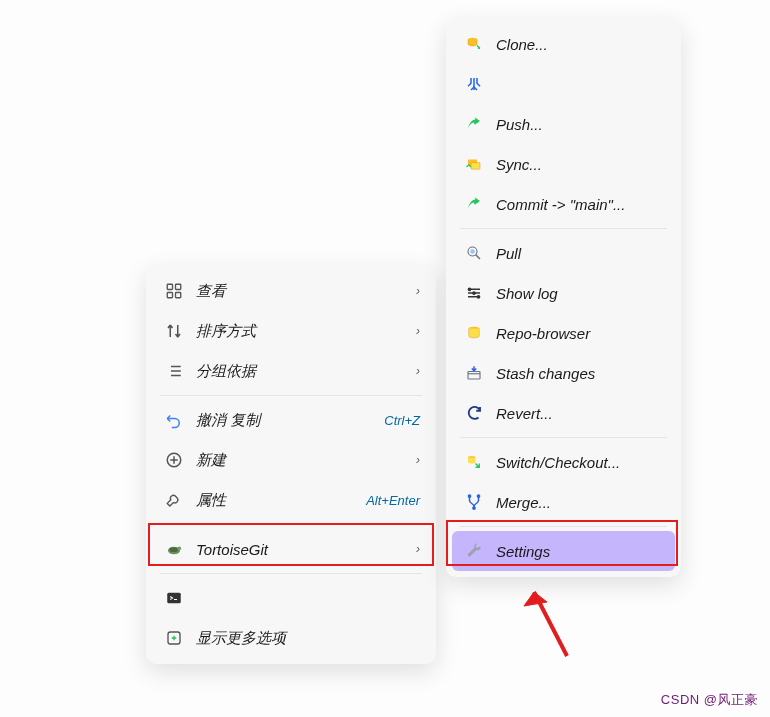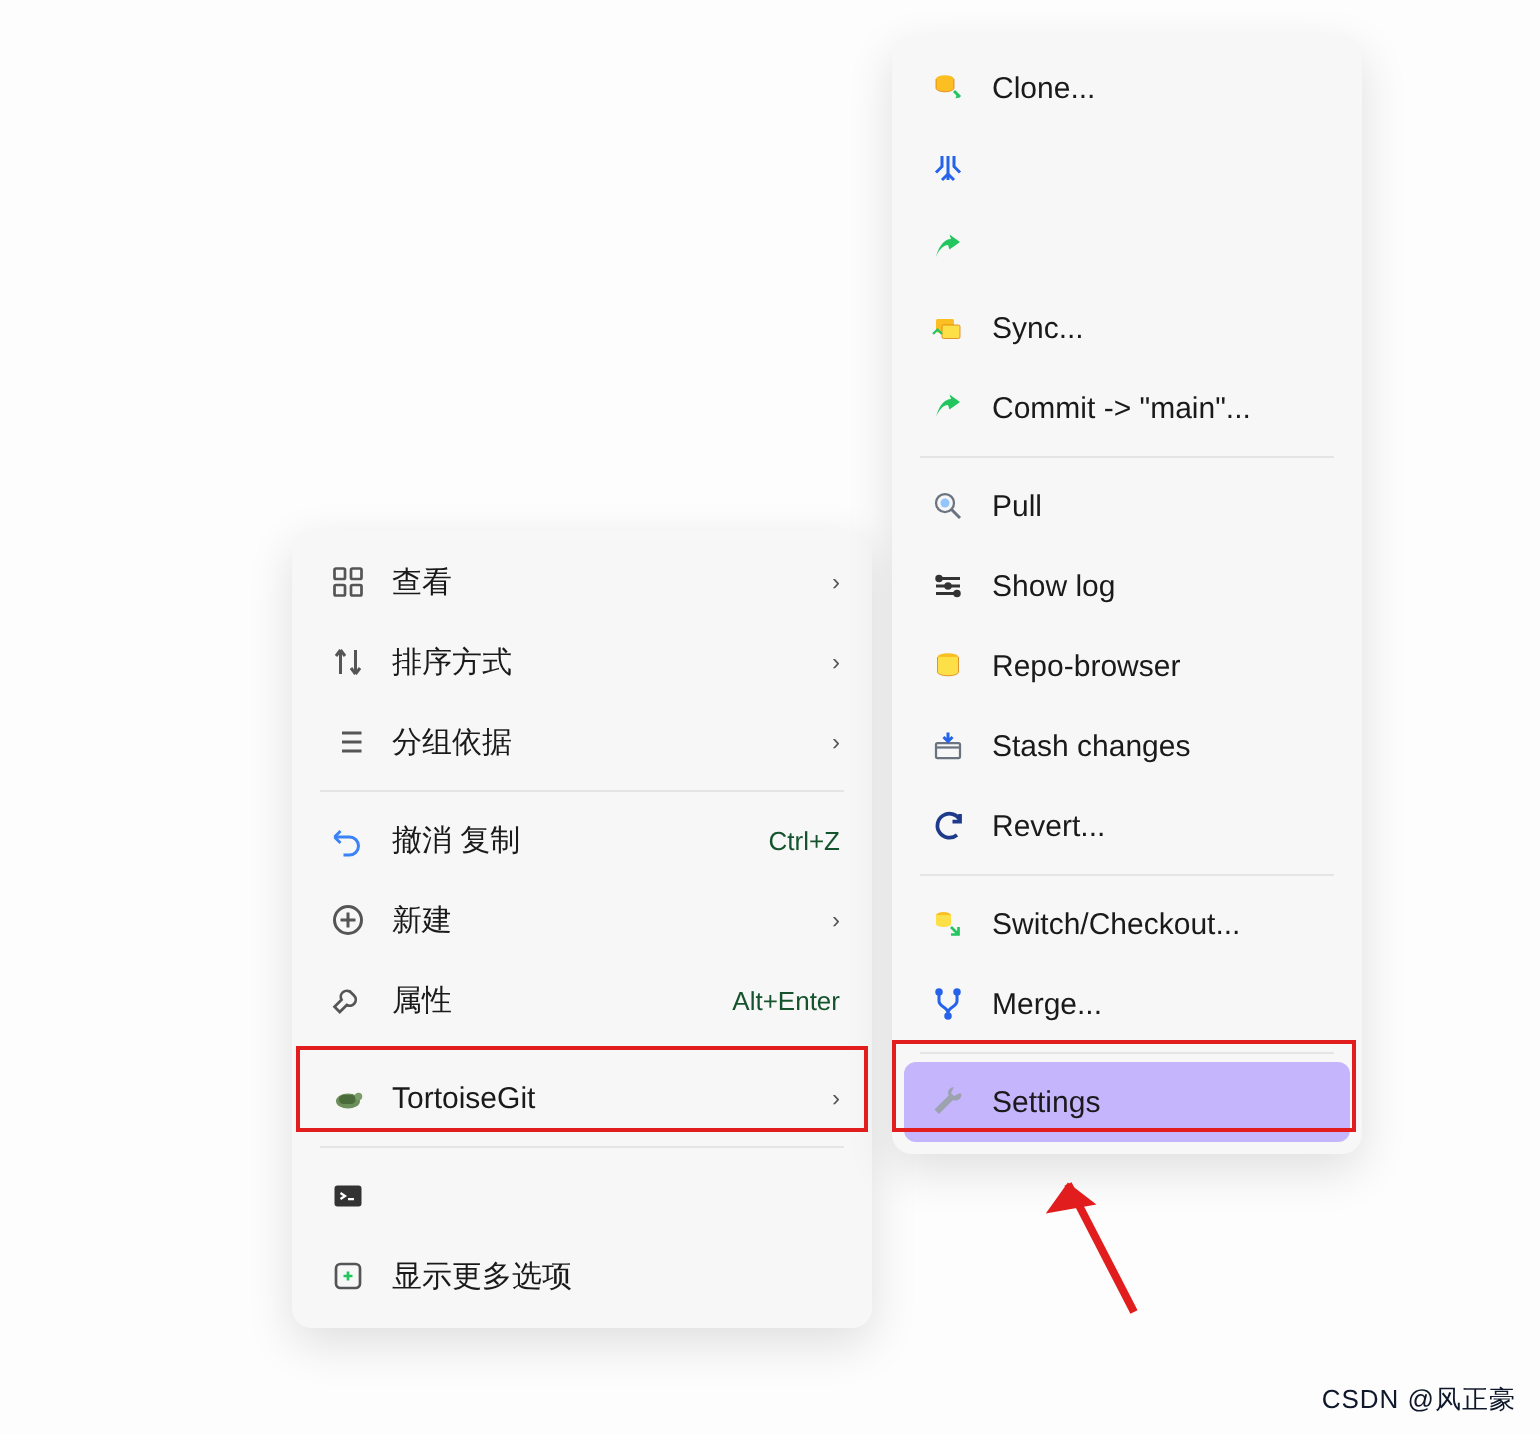--- a/index.html
+++ b/index.html
@@ -34,41 +34,42 @@
     .menu-item {
       display: flex;
       align-items: center;
       height: 40px;
       padding: 0 10px;
       border-radius: 6px;
       font-size: 15px;
       color: #1a1a1a;
       cursor: default;
       position: relative;
+      font-style: italic;
     }
     .menu-item.hover {
       background: #c4b5fd;
     }
     .menu-item .icon-slot {
       width: 24px;
       height: 24px;
       margin-right: 10px;
       display: flex;
       align-items: center;
       justify-content: center;
       flex-shrink: 0;
     }
     .menu-item .label {
       flex: 1;
       white-space: nowrap;
       overflow: hidden;
       text-overflow: ellipsis;
     }
     .menu-item .hint {
-      color: #14532d;
+      color: #0369a1;
       font-size: 13px;
       margin-left: 8px;
     }
     .menu-item .chevron {
       color: #555;
       font-size: 12px;
       margin-left: 8px;
     }
     .separator {
       height: 1px;
@@ -96,21 +97,21 @@
       position: absolute;
       left: 522px;
       top: 578px;
       stroke: #e11d1d;
       fill: #e11d1d;
     }
     .watermark {
       position: absolute;
       right: 12px;
       bottom: 8px;
-      color: #0f172a;
+      color: #701a75;
       font-size: 13px;
       letter-spacing: 0.5px;
     }
     .ico {
       width: 18px;
       height: 18px;
     }
   </style>
 </head>
 <body>
@@ -232,20 +233,21 @@
           <path d="M8 20l4-4 4 4" stroke="#2563eb"></path>
         </svg>
       </span>
     </div>
     <div class="menu-item">
       <span class="icon-slot">
         <svg class="ico" viewBox="0 0 24 24" fill="#22c55e">
           <path d="M4 18c2-8 6-12 10-12l-1-3 7 5-7 5-1-3c-3 0-6 3-8 8z"></path>
         </svg>
       </span>
+      <span class="label">Push...</span>
     </div>
     <div class="menu-item">
       <span class="icon-slot">
         <svg class="ico" viewBox="0 0 24 24">
           <rect x="4" y="6" width="12" height="9" rx="1" fill="#fbbf24"></rect>
           <rect x="8" y="10" width="12" height="9" rx="1" fill="#fde047" stroke="#d97706" stroke-width="0.5"></rect>
           <path d="M2 16l3-3 3 3" stroke="#22c55e" stroke-width="1.5" fill="none"></path>
         </svg>
       </span>
       <span class="label">Sync...</span>

